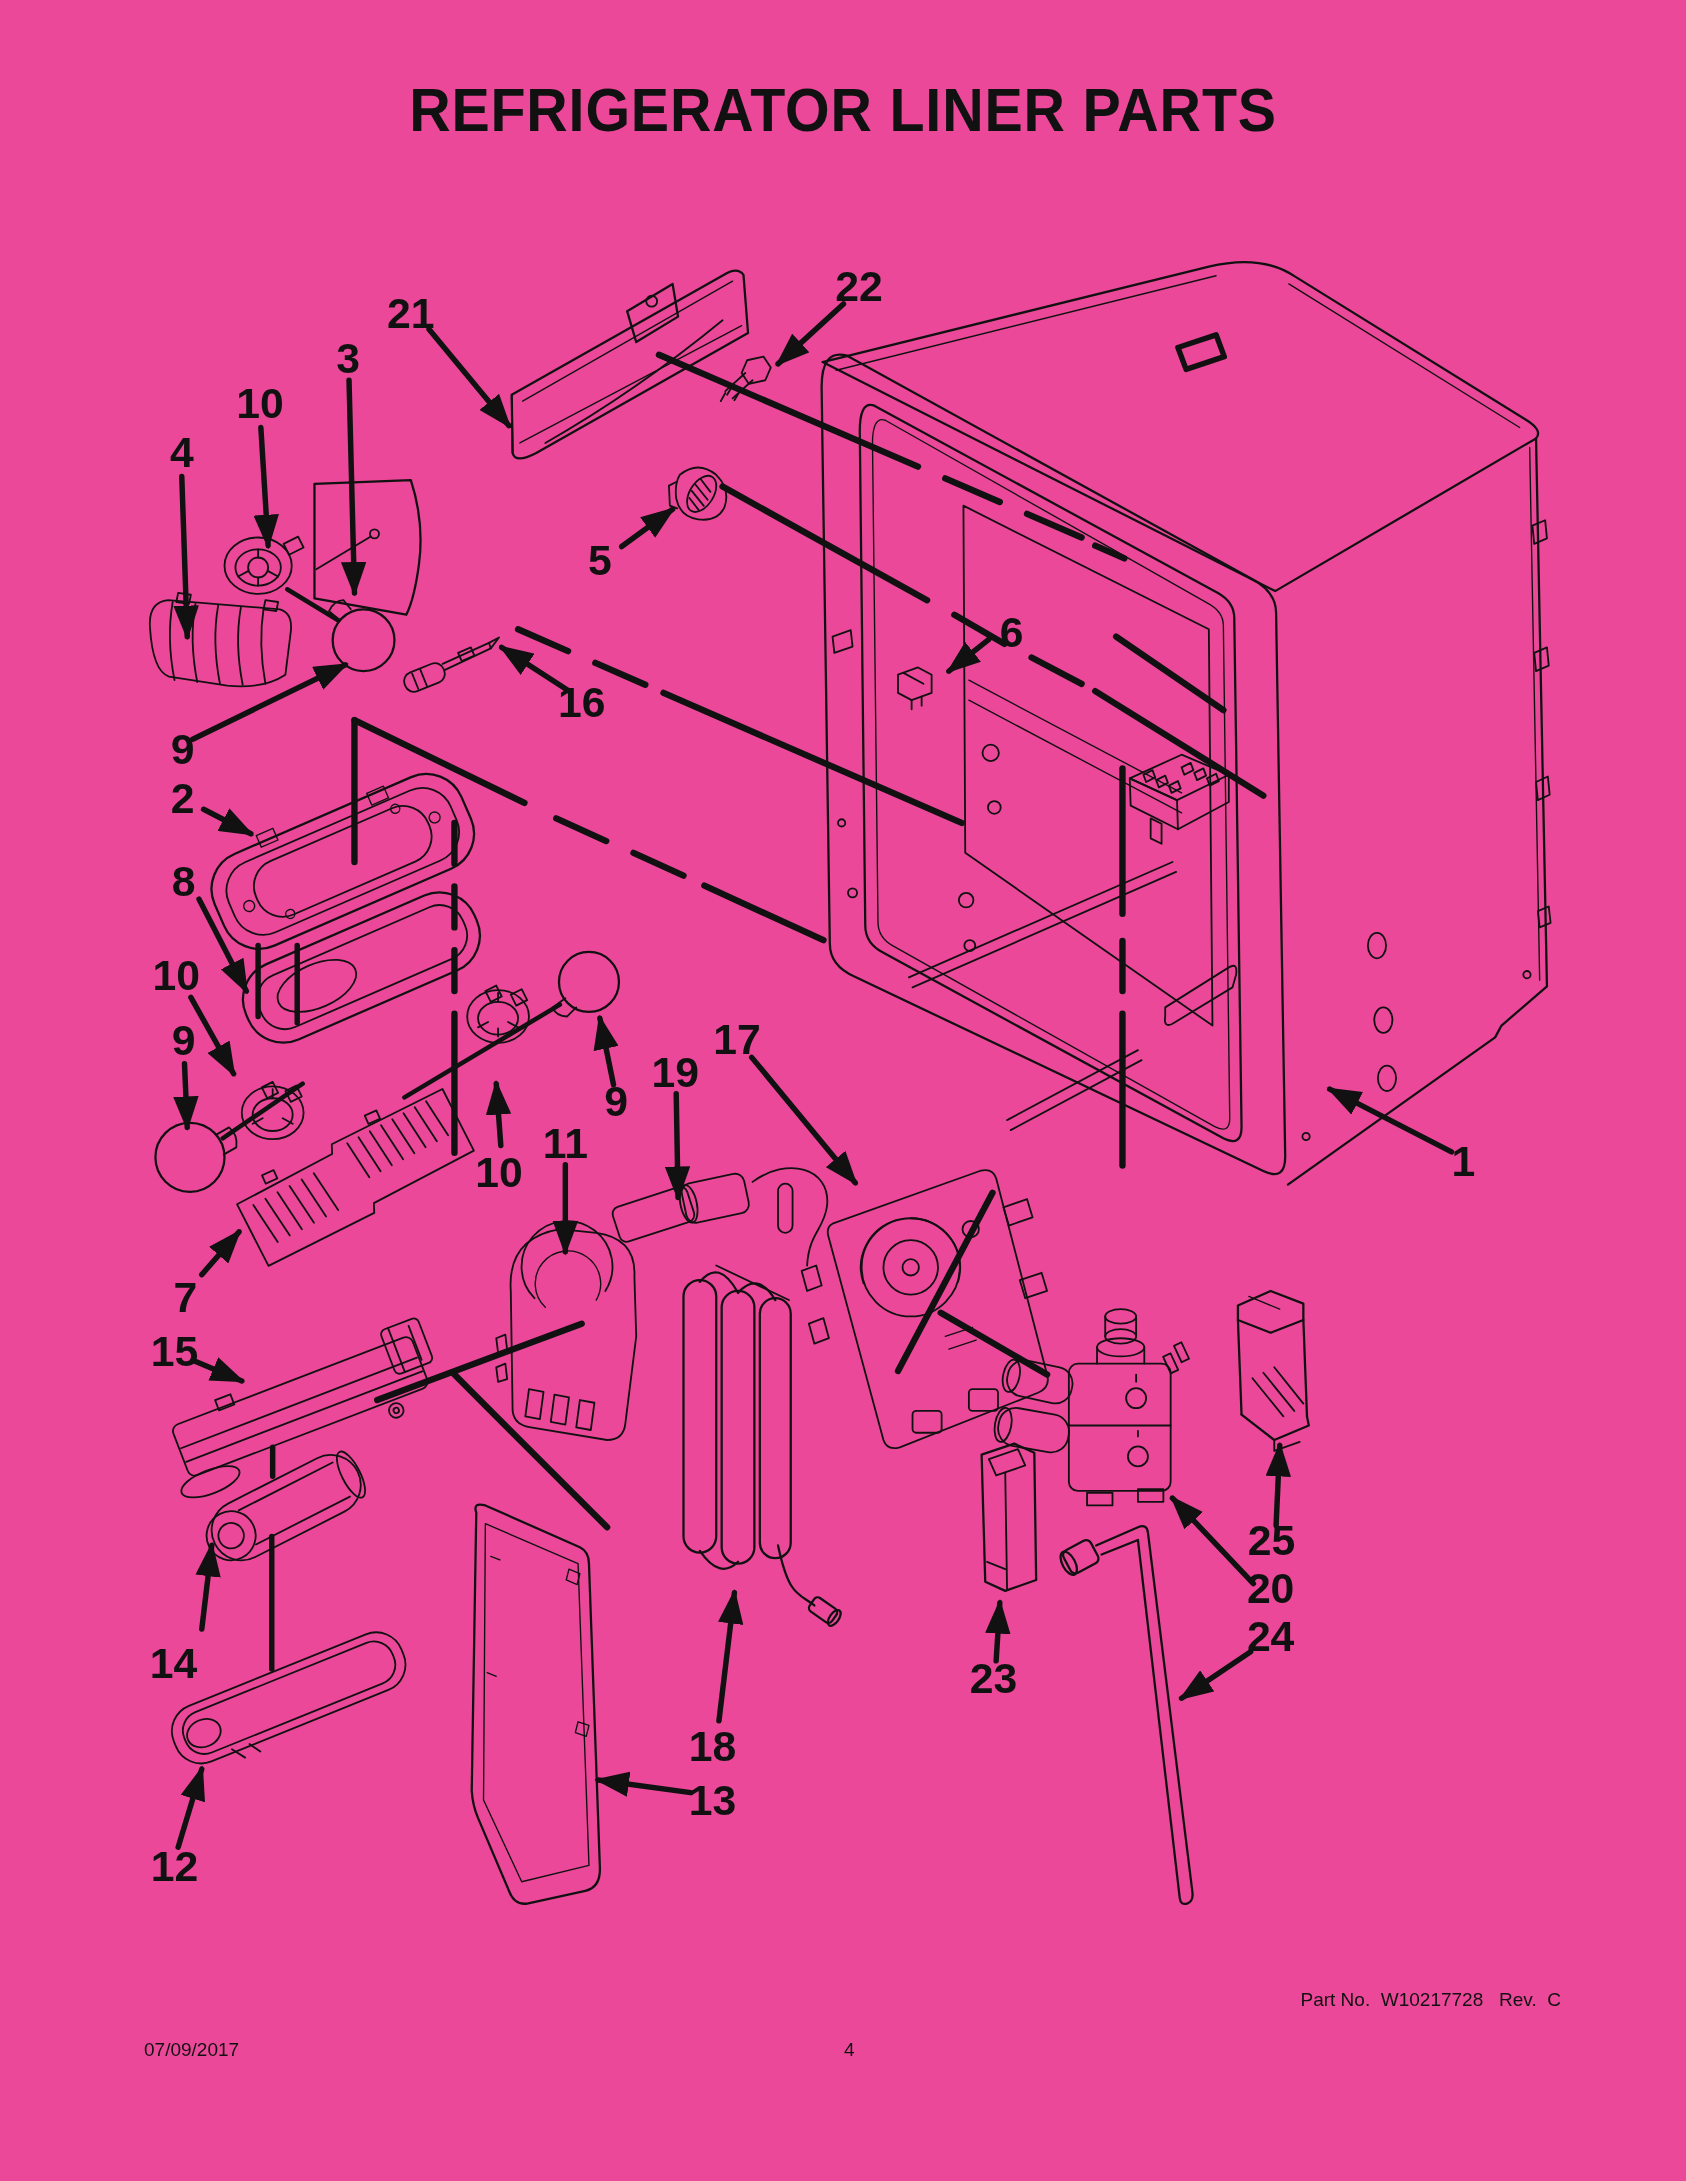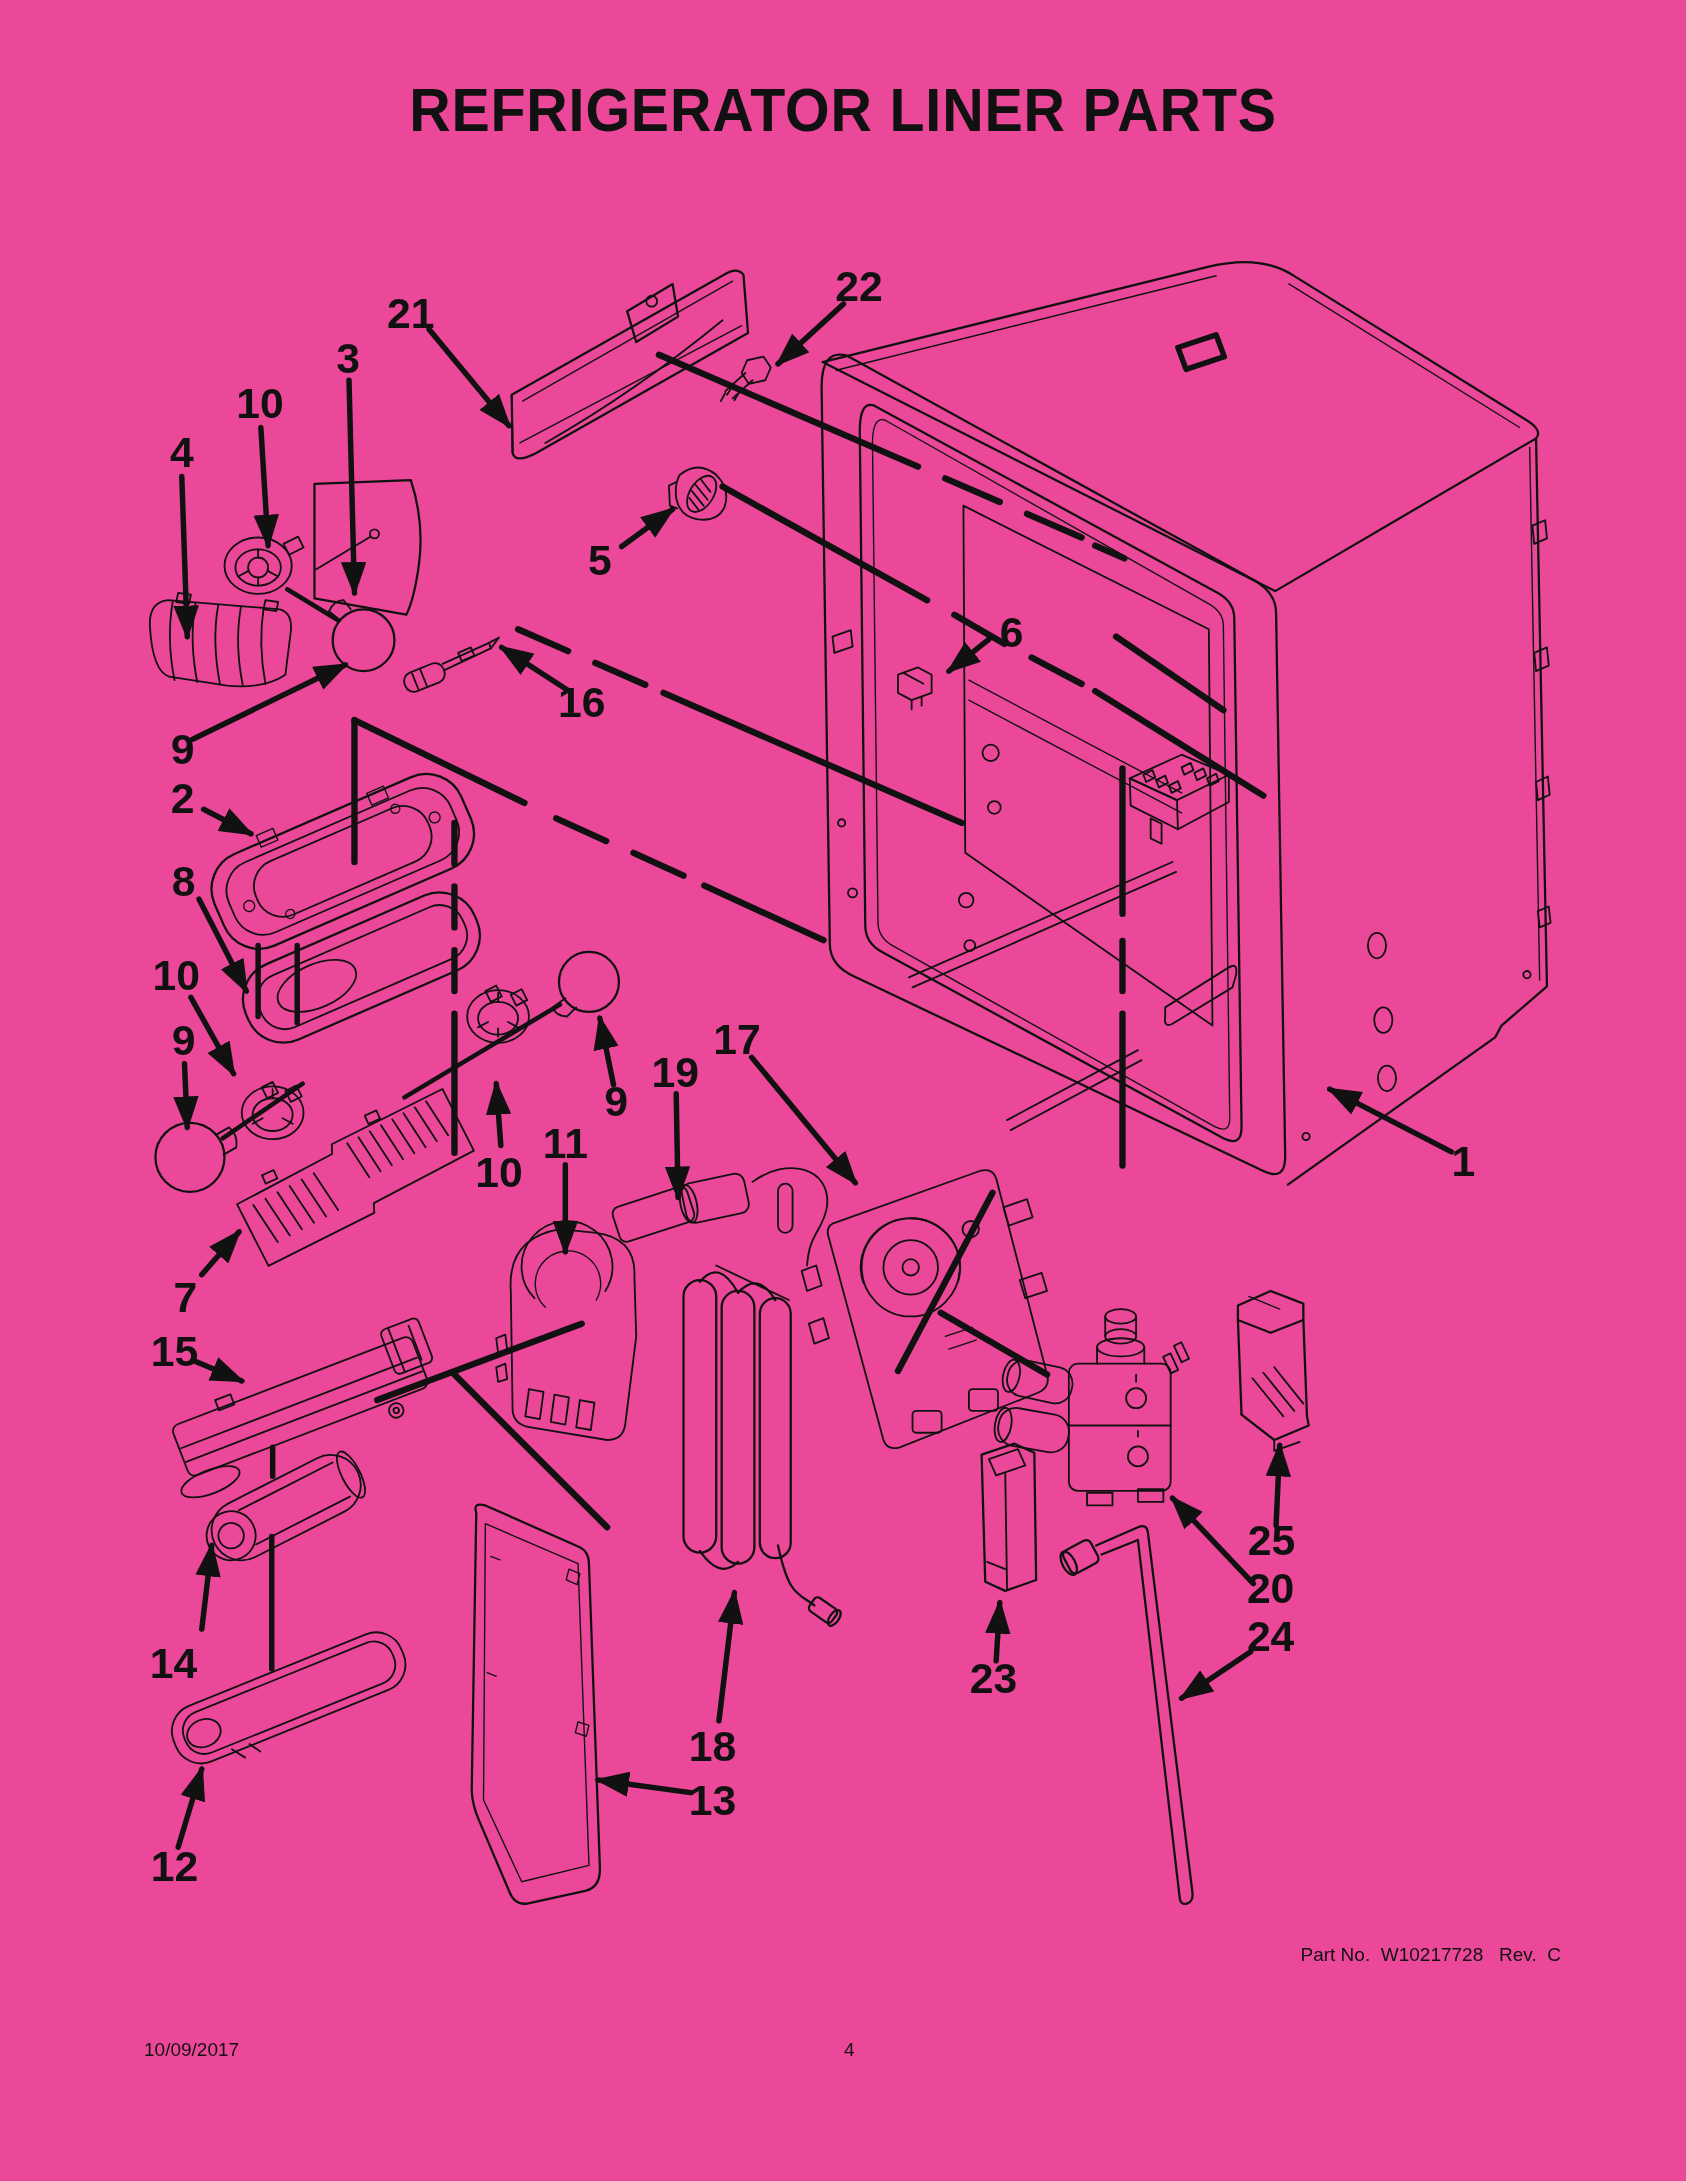--- a/index.html
+++ b/index.html
@@ -4,21 +4,21 @@
 <style>
   html,body{margin:0;padding:0;background:#e8e8e8;}
   #page{position:relative;width:1686px;height:2182px;background:#ec4899;overflow:hidden;
         font-family:"Liberation Sans", sans-serif;color:#111;}
   #title{position:absolute;top:75px;left:0;right:0;text-align:center;
          font-size:61px;font-weight:bold;letter-spacing:0.9px;transform:scaleX(.94);
          white-space:pre;}
   .footer-text{position:absolute;font-size:19px;color:#111;white-space:pre;}
   #footer-date{left:144px;top:2039px;}
   #footer-page{left:844px;top:2039px;}
-  #footer-part{right:125px;top:1944px;text-align:right;}
+  #footer-part{right:125px;top:1989px;text-align:right;}
   #diagram{position:absolute;left:0;top:0;}
   svg text.callout{font-family:"Liberation Sans",sans-serif;font-size:47px;font-weight:bold;fill:#111;}
 </style>
 </head>
 <body>
 
 <div id="page">
 
   <div id="title">REFRIGERATOR LINER PARTS</div>
 
@@ -444,18 +444,18 @@
       <text class="callout" x="192" y="2069">12</text>
       <text class="callout" x="784" y="1937">18</text>
       <text class="callout" x="784" y="1997">13</text>
       <text class="callout" x="1093" y="1862">23</text>
       <text class="callout" x="1399" y="1710">25</text>
       <text class="callout" x="1398" y="1763">20</text>
       <text class="callout" x="1398" y="1816">24</text>
     </g>
   </svg>
 
-  <div class="footer-text" id="footer-date">10/09/2017</div>
+  <div class="footer-text" id="footer-date">07/09/2017</div>
   <div class="footer-text" id="footer-page">4</div>
   <div class="footer-text" id="footer-part">Part No.  W10217728   Rev.  C</div>
 
 </div>
 
 
 </body></html>

